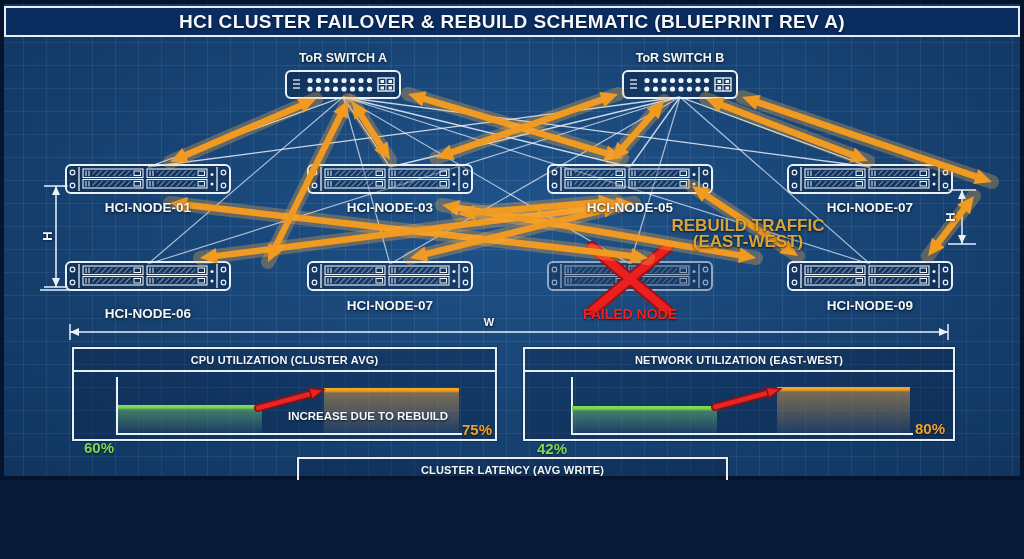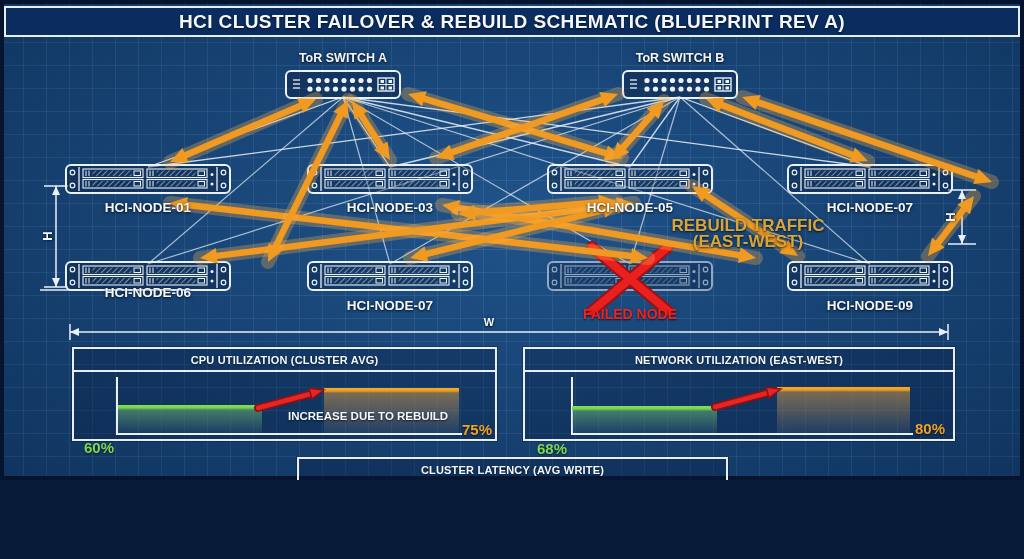--- a/index.html
+++ b/index.html
@@ -485,21 +485,21 @@
       </g>
   </svg>
 
   <div class="lbl sw" style="left:343px;top:58px">ToR SWITCH A</div>
   <div class="lbl sw" style="left:680px;top:58px">ToR SWITCH B</div>
 
   <div class="lbl" style="left:148px;top:207px">HCI-NODE-01</div>
   <div class="lbl" style="left:390px;top:207px">HCI-NODE-03</div>
   <div class="lbl" style="left:630px;top:207px">HCI-NODE-05</div>
   <div class="lbl" style="left:870px;top:207px">HCI-NODE-07</div>
-  <div class="lbl" style="left:148px;top:292px">HCI-NODE-06</div>
+  <div class="lbl" style="left:148px;top:313px">HCI-NODE-06</div>
   <div class="lbl" style="left:390px;top:305px">HCI-NODE-07</div>
   <div class="lbl red" style="left:630px;top:314px">FAILED NODE</div>
   <div class="lbl" style="left:870px;top:305px">HCI-NODE-09</div>
 
   <div class="lbl gold" style="left:748px;top:226px">REBUILD TRAFFIC</div>
   <div class="lbl gold" style="left:748px;top:242px">(EAST-WEST)</div>
   <div class="lbl dim rot" style="left:47px;top:236px">H</div>
   <div class="lbl dim rot" style="left:950px;top:217px">H</div>
   <div class="lbl dim w" style="left:489px;top:322px">W</div>
 
@@ -521,21 +521,21 @@
     </div>
   </div>
 
   <div class="panel" style="left:523px;top:347px;width:432px;height:94px">
     <div class="panel-title">NETWORK UTILIZATION (EAST-WEST)</div>
     <div class="panel-body">
       <div class="axis-y" style="left:46px;top:5px;height:56px"></div>
       <div class="axis-x" style="left:46px;top:61px;width:342px"></div>
       <div class="bar green" style="left:47px;top:34px;width:145px;height:27px"></div>
       <div class="bar orange" style="left:252px;top:15px;width:133px;height:46px"></div>
-      <div class="val g" style="left:4px;top:26px;width:38px;text-align:right">68%</div>
+      <div class="val g" style="left:4px;top:26px;width:38px;text-align:right">42%</div>
       <div class="val o" style="left:390px;top:6px">80%</div>
       <svg class="red-arrow" style="left:186px;top:12px" width="76" height="26">
         <line x1="4" y1="23" x2="58" y2="8.5" stroke="#8f1010" stroke-width="8" stroke-linecap="round"></line>
         <line x1="4" y1="23" x2="58" y2="8.5" stroke="#e82525" stroke-width="4.5" stroke-linecap="round"></line>
         <polygon points="70,5 57.9,13.9 55.1,3.3" fill="#e82525" stroke="#8f1010" stroke-width="1.5"></polygon>
       </svg>
     </div>
   </div>
 
   <div class="panel" style="left:297px;top:457px;width:431px;height:94px">

